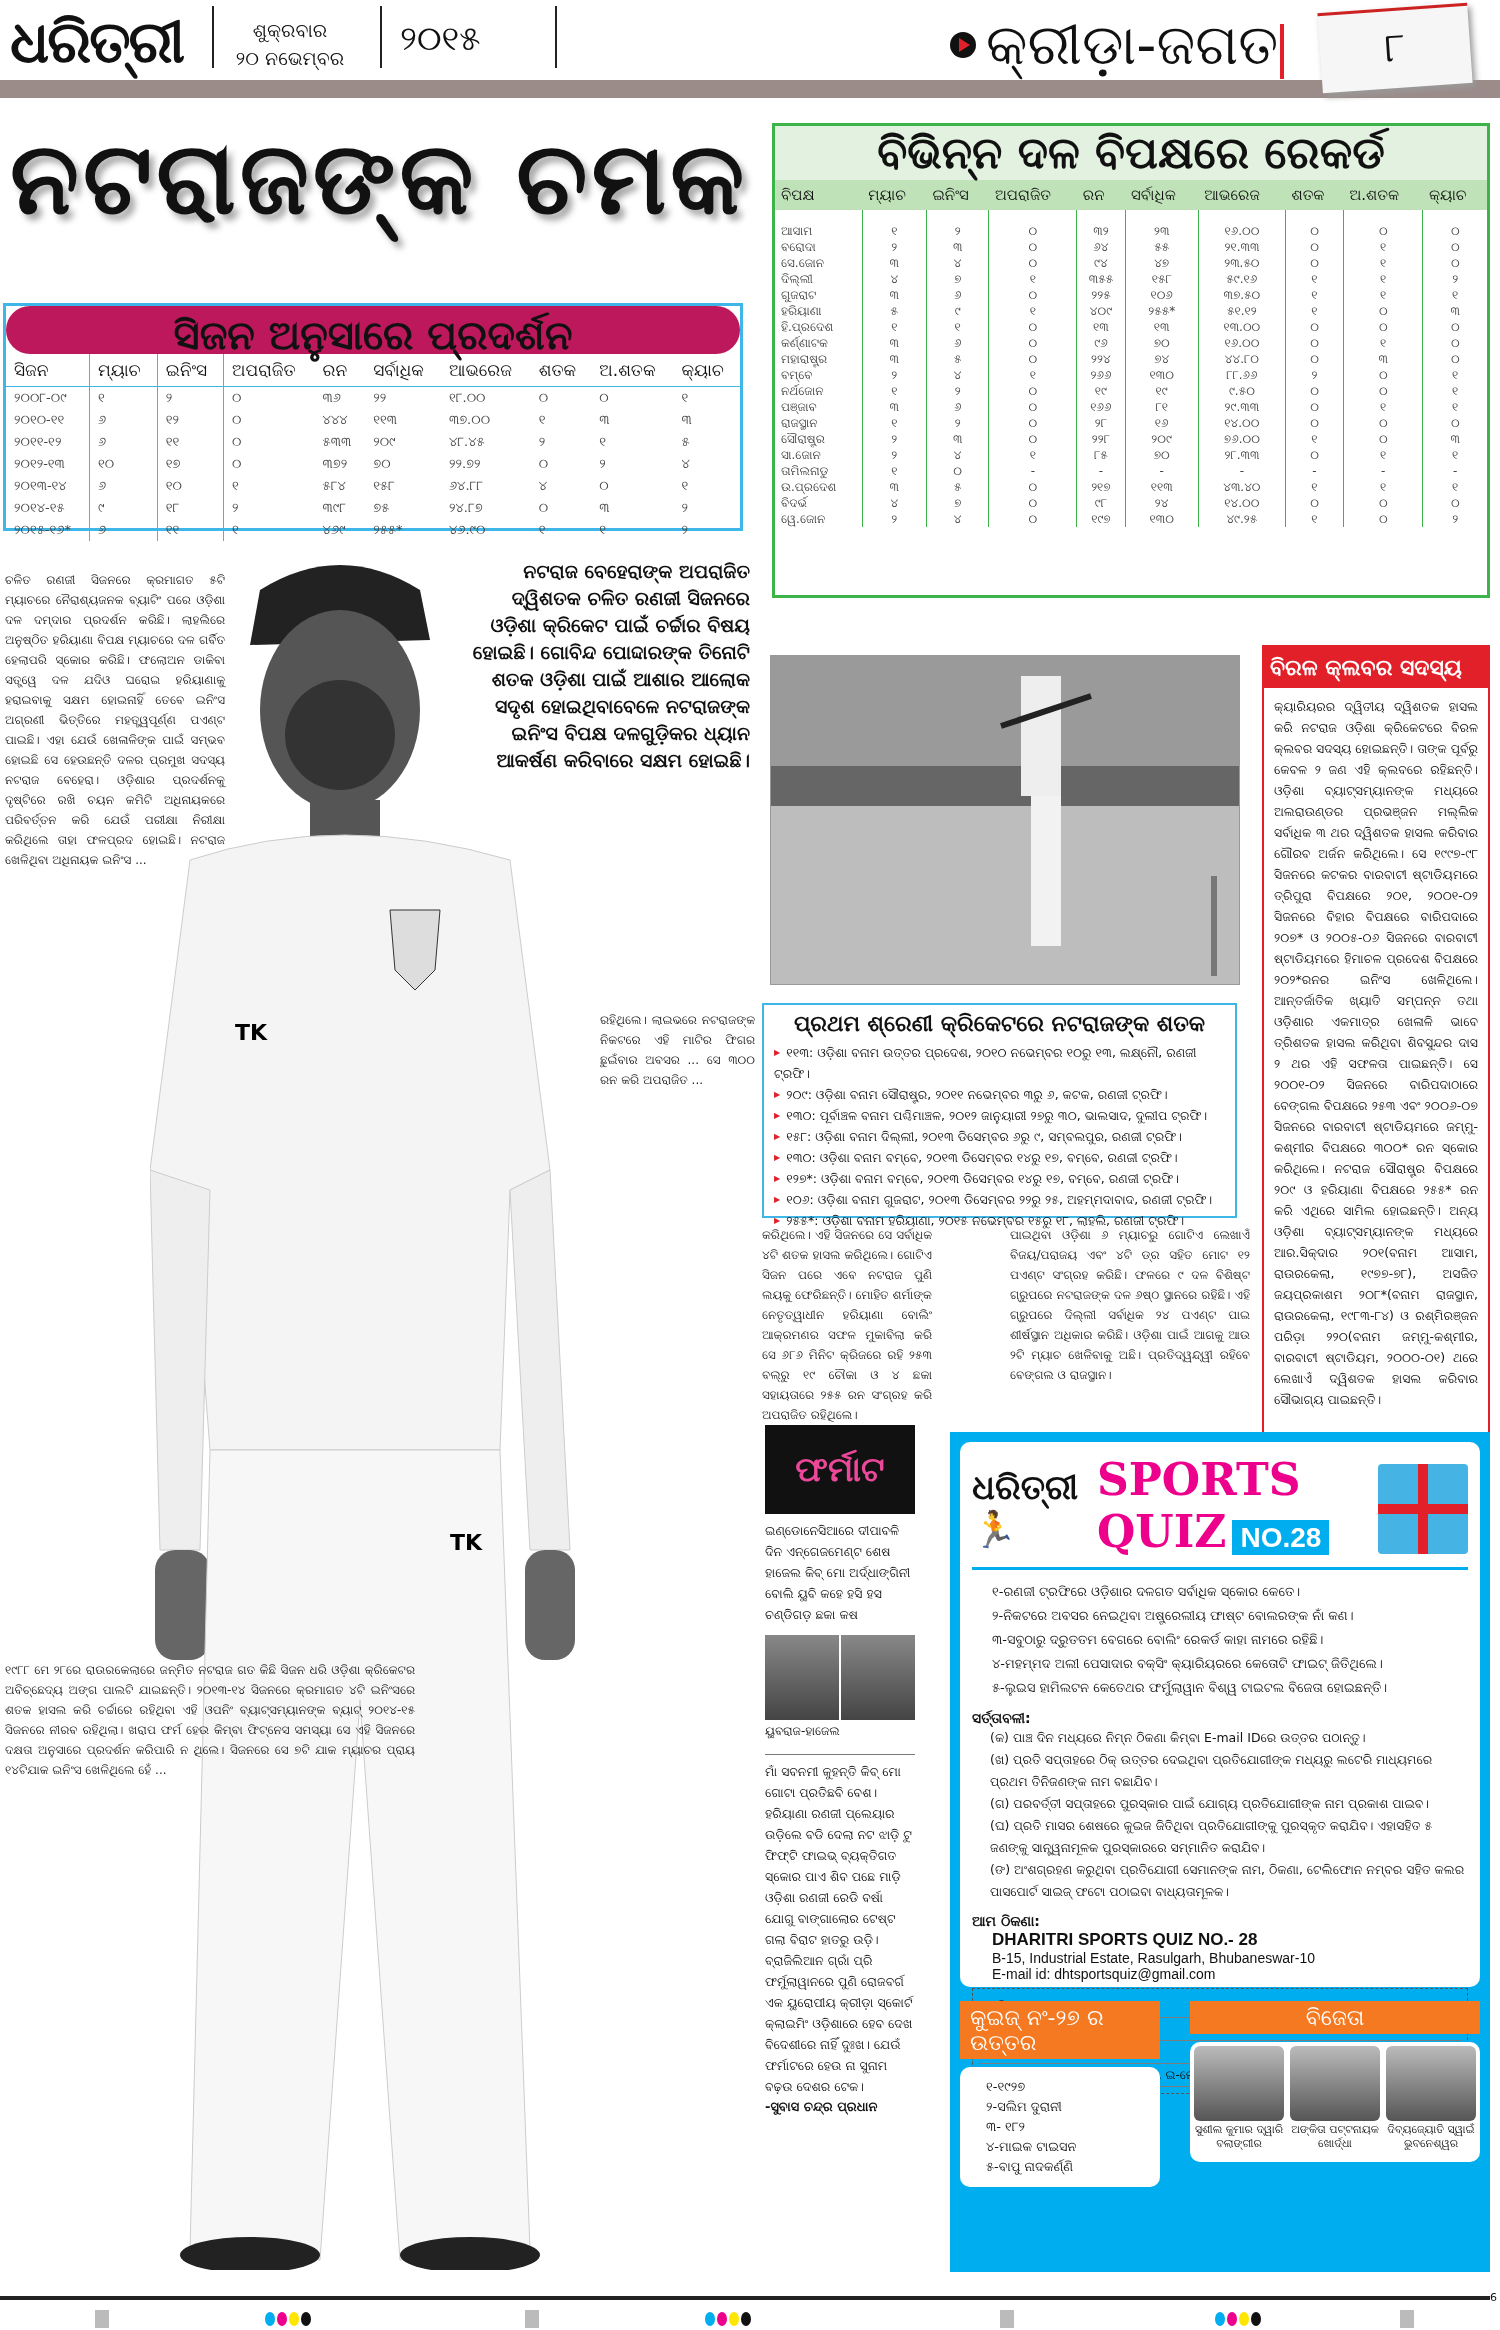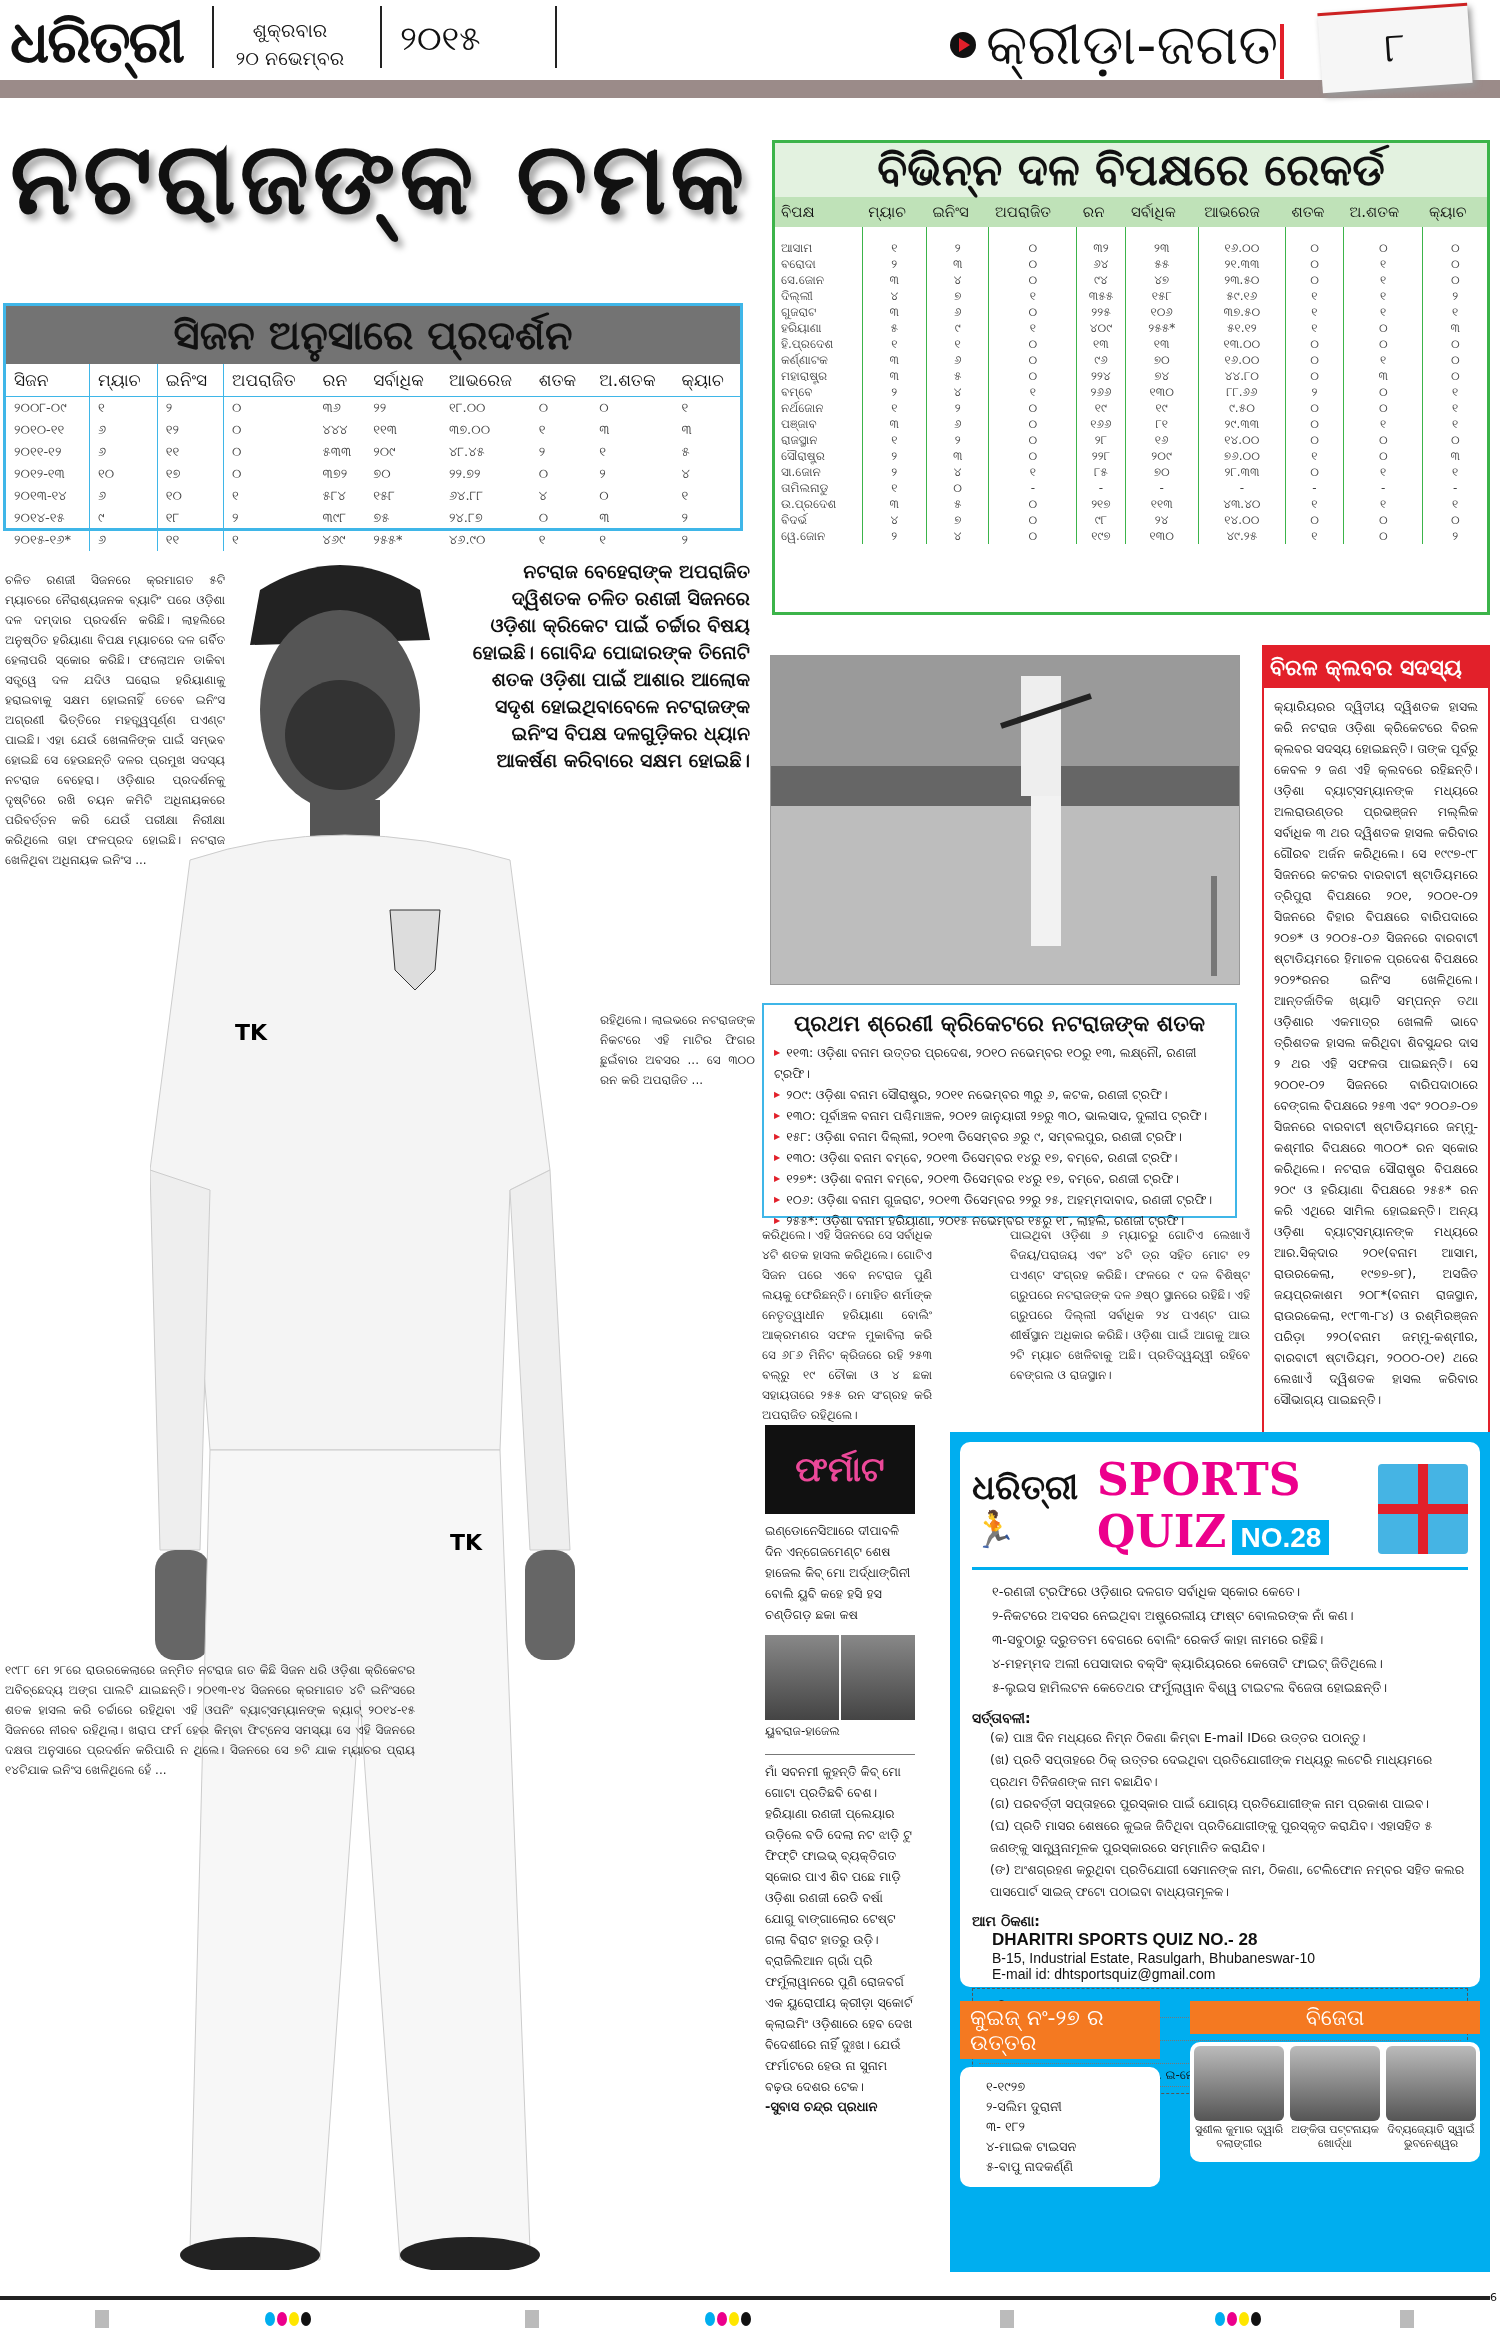--- a/index.html
+++ b/index.html
@@ -19,26 +19,26 @@
 #graybar{left:0;top:80px;width:1500px;height:18px;background:#9b8b89;}
 
 #headline{left:10px;top:120px;font-size:100px;font-weight:bold;letter-spacing:4px;text-shadow:5px 6px 6px #aaa;}
 
 .tbl-box{border:3px solid;}
 .tbl-title{font-weight:bold;text-align:center;}
 table{border-collapse:collapse;width:100%;}
 th{font-weight:normal;text-align:left;}
 td{font-size:13px;color:#444;}
 #season-box{left:3px;top:303px;width:740px;height:228px;border-color:#3fb6e8;}
-#season-box .tbl-title{background:#737373;font-size:40px;height:58px;line-height:58px;}
+#season-box .tbl-title{background:#be185d;font-size:40px;height:48px;line-height:58px;border-radius:26px;}
 #season-box th{background:#fff;font-size:17px;padding:6px 8px;border-bottom:1px solid #3fb6e8;}
 #season-box td{padding:3px 8px;}
 #season-box td:nth-child(2),#season-box td:nth-child(3),#season-box th:nth-child(2),#season-box th:nth-child(3){border-left:1px solid #3fb6e8;}
 #season-box td:nth-child(4),#season-box th:nth-child(4){border-left:1px solid #3fb6e8;}
-#team-box{left:772px;top:140px;width:718px;height:475px;border-color:#3cb44a;}
+#team-box{left:772px;top:123px;width:718px;height:475px;border-color:#3cb44a;}
 #team-box .tbl-title{background:#e3f2e0;font-size:44px;height:54px;line-height:54px;}
 #team-box th{background:#bfe2b8;font-size:15px;padding:6px 6px;}
 #team-box td{padding:1px 6px;text-align:center;border-left:1px solid #3cb44a;font-size:12px;}
 #team-box td:first-child{text-align:left;border-left:none;}
 #team-box tbody tr:first-child td{padding-top:14px;}
 
 .col{font-size:12px;line-height:20px;text-align:justify;color:#222;}
 #photo-player{left:150px;top:550px;width:440px;height:1720px;}
 #player-svg{width:100%;height:100%;}
 #lead-quote{left:470px;top:558px;width:280px;font-size:19px;line-height:27px;font-weight:bold;text-align:right;}

